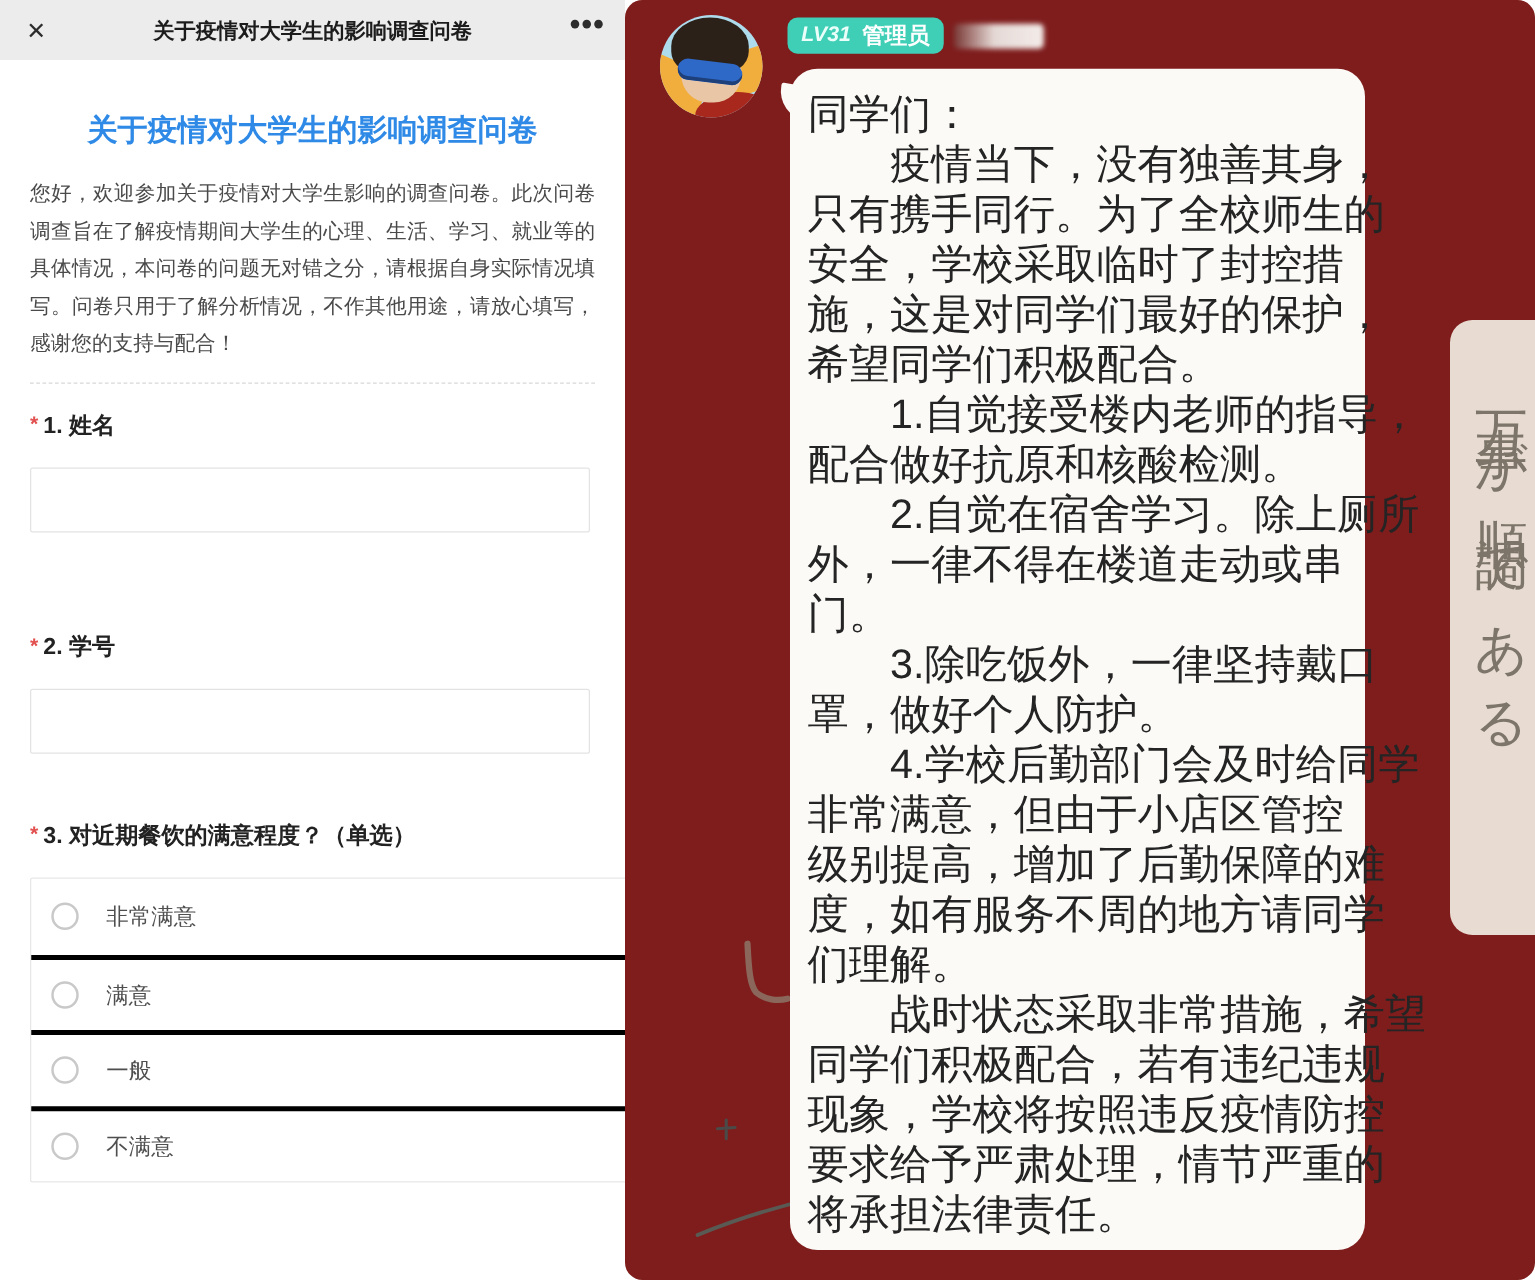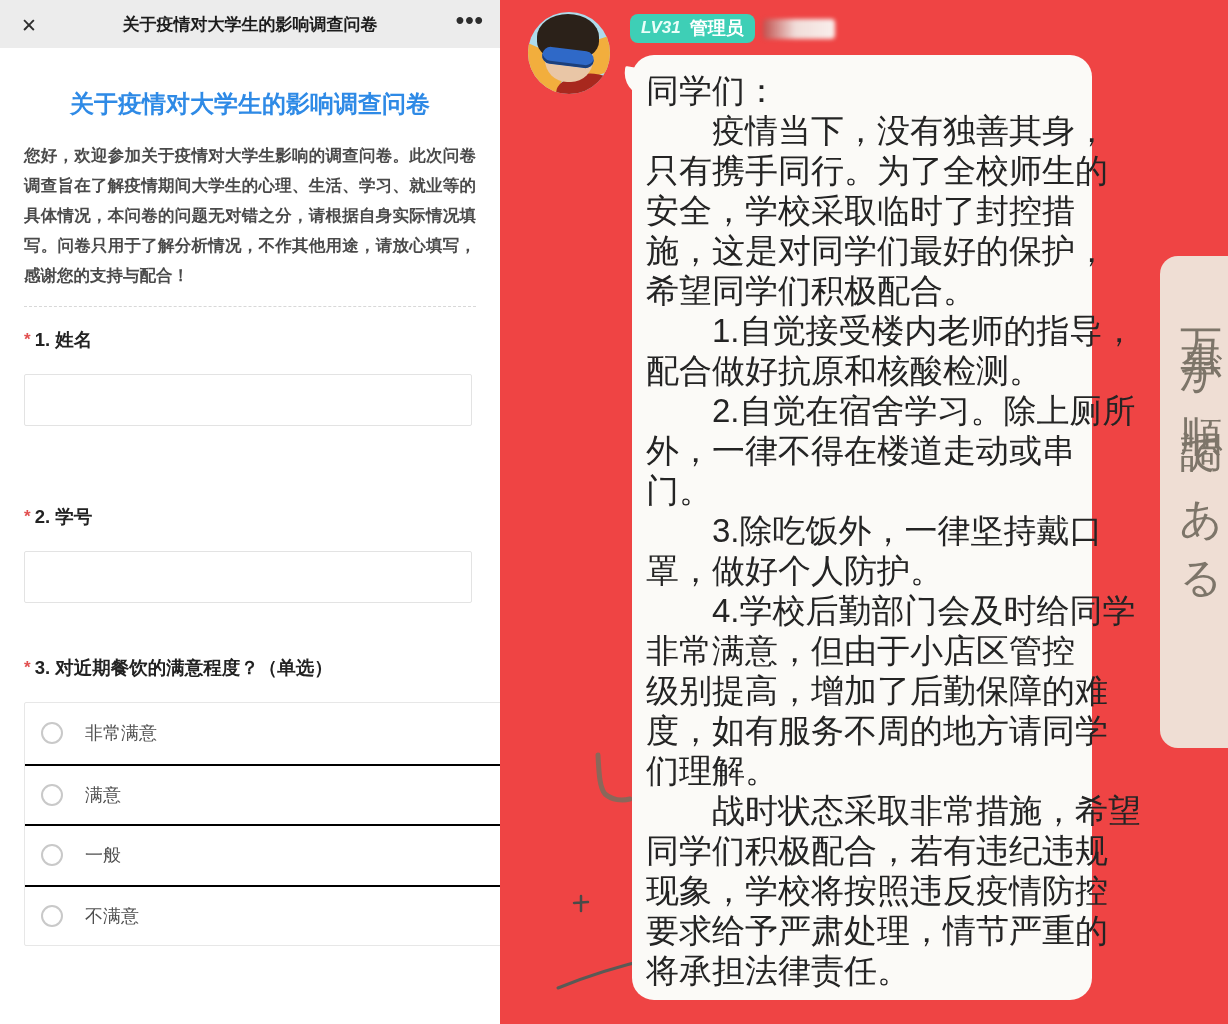--- a/index.html
+++ b/index.html
@@ -7,35 +7,35 @@
   body { font-family:"Liberation Sans","DejaVu Sans",sans-serif; background:#fff; }
   .screen { position:relative; width:1228px; height:1024px; overflow:hidden; display:flex; }
 
   
   .survey-panel { position:relative; width:500px; height:1024px; background:#fff; flex:none; }
   .nav-bar { position:relative; height:48px; background:#ececec; display:flex; align-items:center; justify-content:center; }
   .nav-close { position:absolute; left:17px; top:13px; width:24px; height:24px; font-size:19px; color:#2d2d2d; display:flex; align-items:center; justify-content:center; cursor:pointer; }
   .nav-title { font-size:17px; font-weight:600; color:#1c1c1c; }
   .nav-more { position:absolute; right:16px; top:6px; font-size:24px; font-weight:bold; color:#2d2d2d; letter-spacing:1px; cursor:pointer; }
   .form-title { margin-top:40px; text-align:center; font-size:24px; font-weight:bold; color:#2e8ae6; }
-  .intro { margin:20px 24px 0 24px; font-size:16.5px; line-height:30px; color:#4a4a4a; text-align:justify;font-weight:bold; }
+  .intro { margin:20px 24px 0 24px; font-size:16.5px; line-height:30px; color:#4a4a4a; text-align:justify; }
   .divider { margin:16px 24px 0 24px; border-top:1.5px dashed #d8d8d8; }
   .question { margin:0 24px; }
   .q1 { margin-top:20px; } .q2 { margin-top:78px; } .q3 { margin-top:52px; }
   .q-label { font-size:18.5px; font-weight:bold; color:#222; }
   .req-star { color:#e25050; margin-right:4px; font-size:17px; vertical-align:1px; }
   .text-input { display:block; margin-top:22px; width:448px; height:52px; border:1px solid #e3e3e3; border-radius:2px; background:#fff; font-size:17px; padding:0 12px; color:#333; outline:none; }
   .options-box { margin-top:22px; width:531px; border:1px solid #e7e7e7; border-radius:2px; background:#fff; }
   .option-row { display:flex; align-items:center; height:60.5px; padding-left:16px; cursor:pointer; }
-  .option-row + .option-row { border-top:2px solid #000000; }
+  .option-row + .option-row { border-top:4px solid #000000; }
   .radio-circle { width:22px; height:22px; border:2px solid #c9c9c9; border-radius:50%; background:#fff; flex:none; }
   .option-label { margin-left:22px; font-size:18px; color:#4f4f4f; }
 
   
-  .chat-panel { position:relative; width:728px; height:1024px; background:#ef4444; flex:none; overflow:hidden; }
+  .chat-panel { position:relative; width:728px; height:1024px; background:#7f1d1d; flex:none; overflow:hidden;border-radius:14px; }
 
   .avatar { position:absolute; left:28px; top:12px; width:82px; height:82px; border-radius:50%; background:#aedcec; overflow:hidden; cursor:pointer; }
   .avatar .sun1 { position:absolute; left:-14px; bottom:2px; width:50px; height:42px; background:#f2ae3d; transform:rotate(24deg); border-radius:6px; }
   .avatar .sun2 { position:absolute; right:-10px; top:28px; width:42px; height:34px; background:#f2ae3d; transform:rotate(-18deg); border-radius:6px; }
   .avatar .hair { position:absolute; left:9px; top:2px; width:62px; height:46px; background:#2b2119; border-radius:52% 52% 42% 42%; }
   .avatar .face { position:absolute; left:17px; top:22px; width:48px; height:48px; background:#e9c6a6; border-radius:46%; }
   .avatar .glasses { position:absolute; left:14px; top:37px; width:52px; height:17px; background:#2f69c8; border-radius:9px; transform:rotate(7deg); box-shadow:inset 0 -3px 0 #1d3f7a; }
   .avatar .shirt { position:absolute; left:28px; bottom:-10px; width:58px; height:30px; background:#a8281e; border-radius:50% 50% 0 0; transform:rotate(-8deg); }
 
   .sender-row { position:absolute; left:130px; top:14px; display:flex; align-items:center; }

